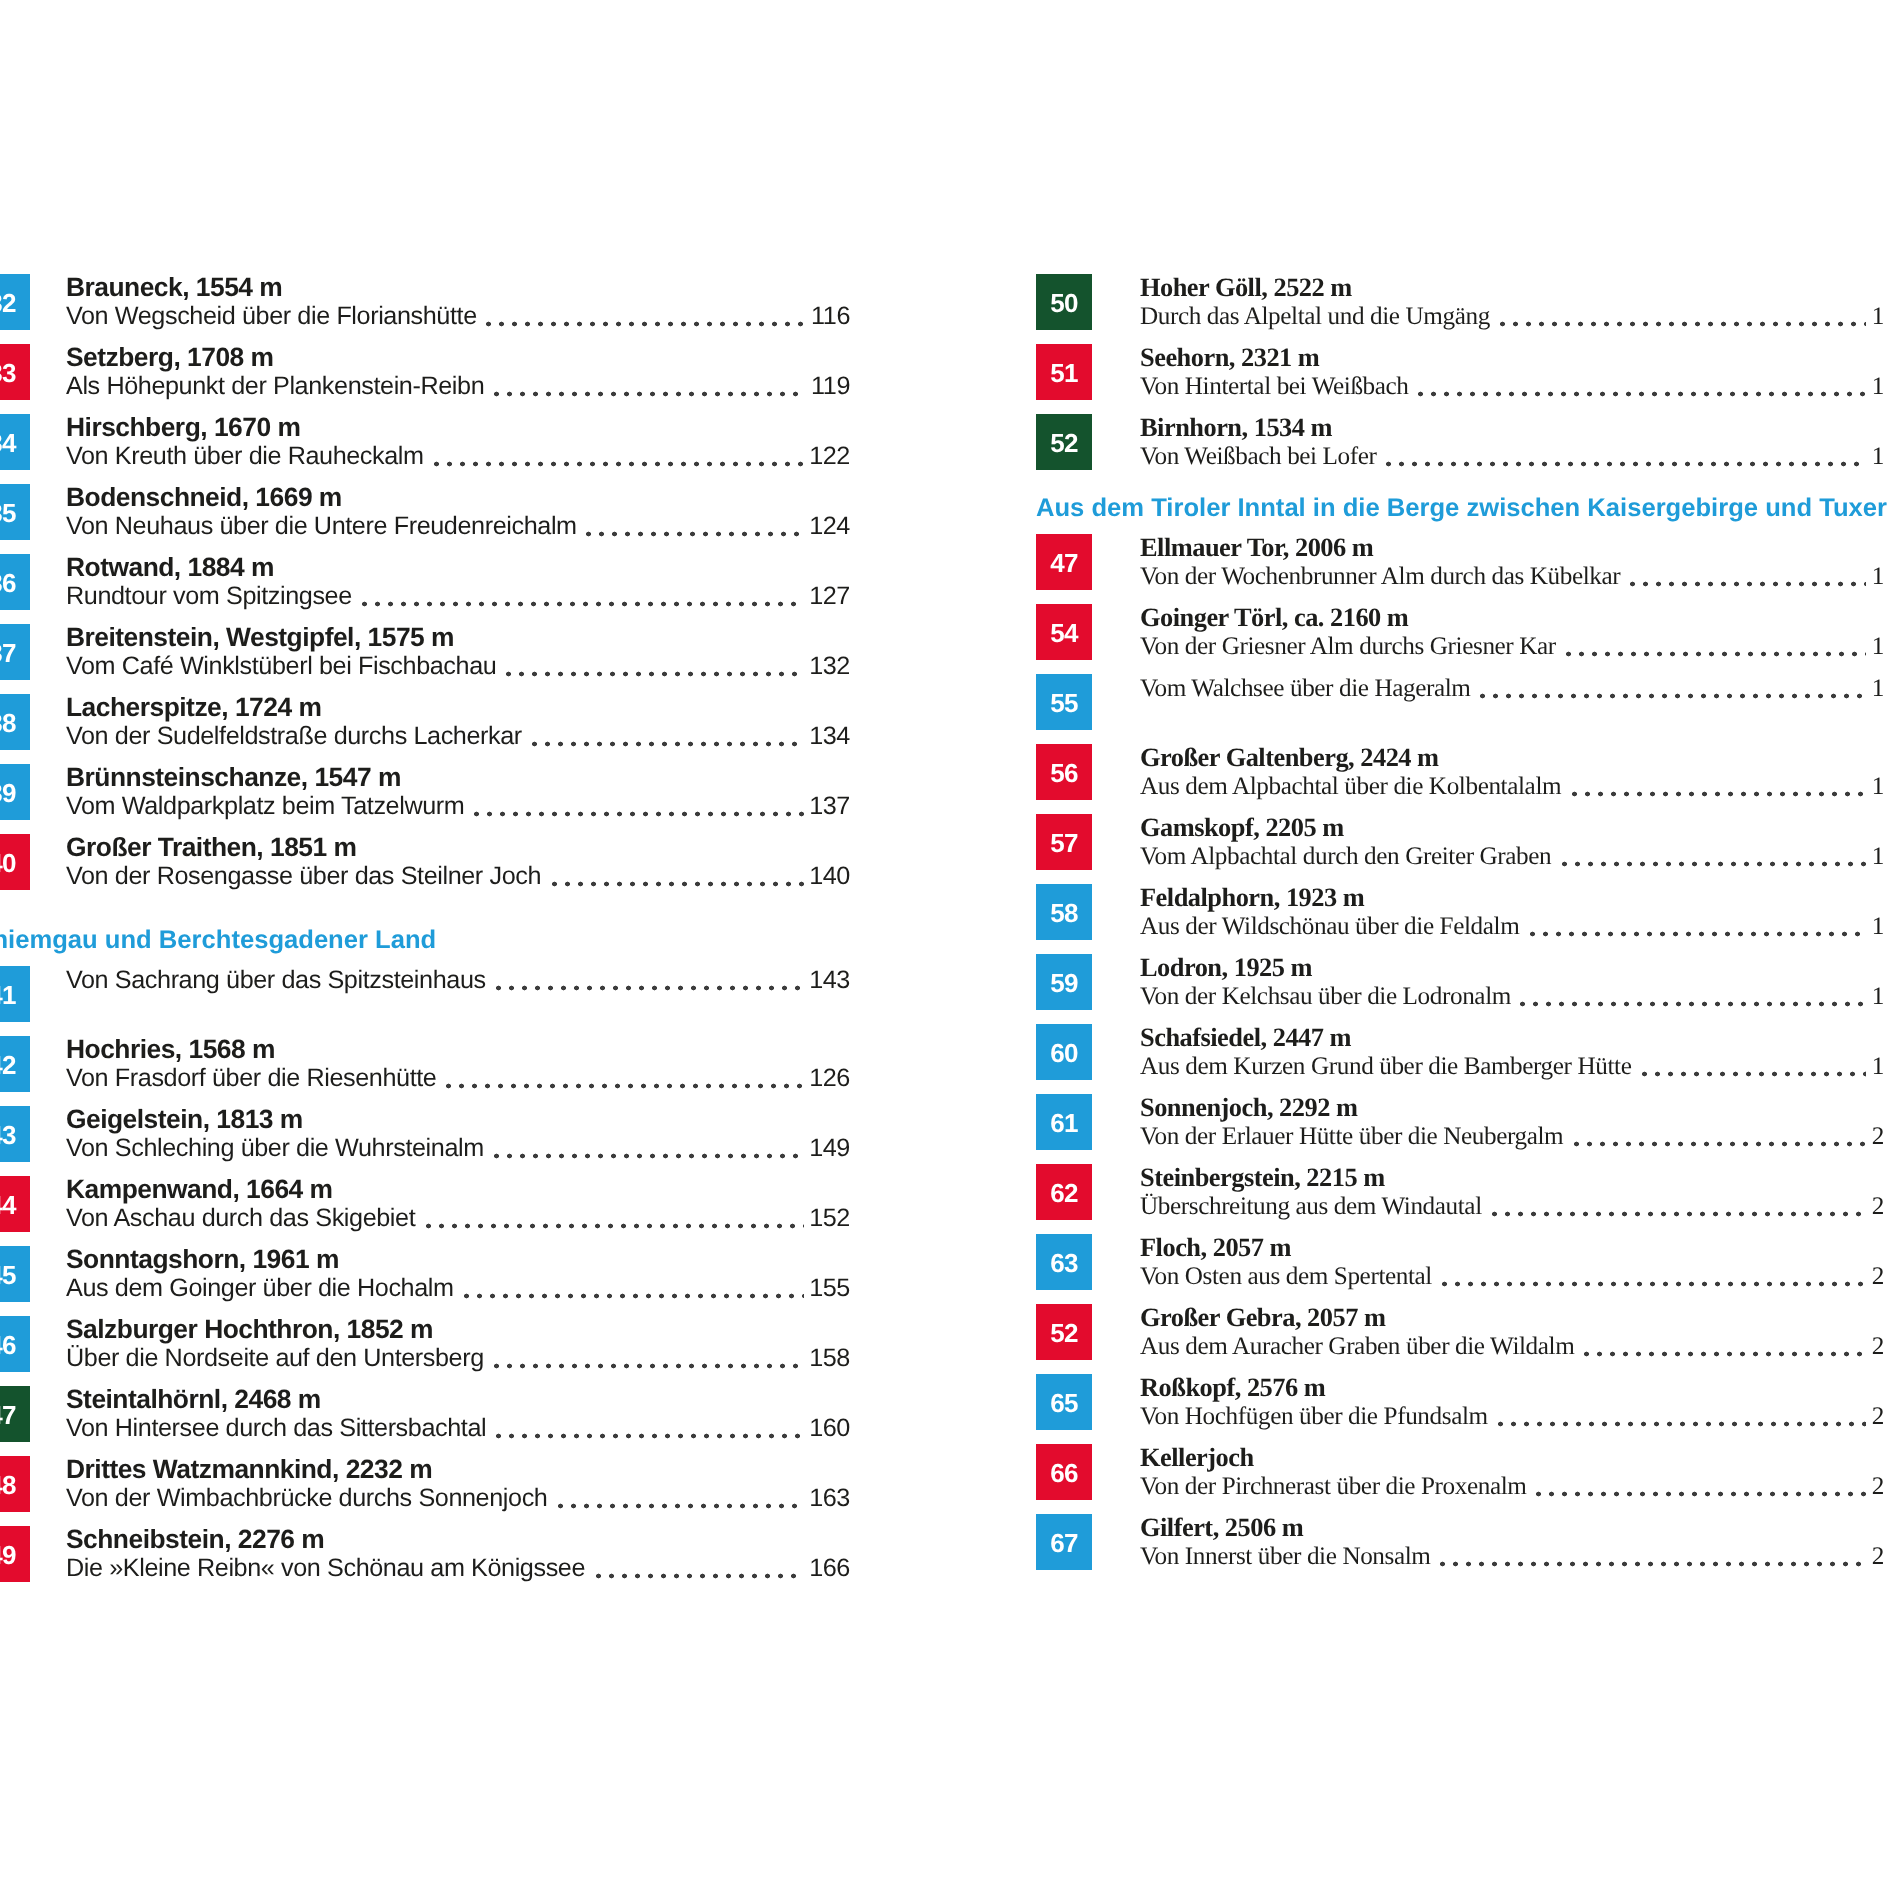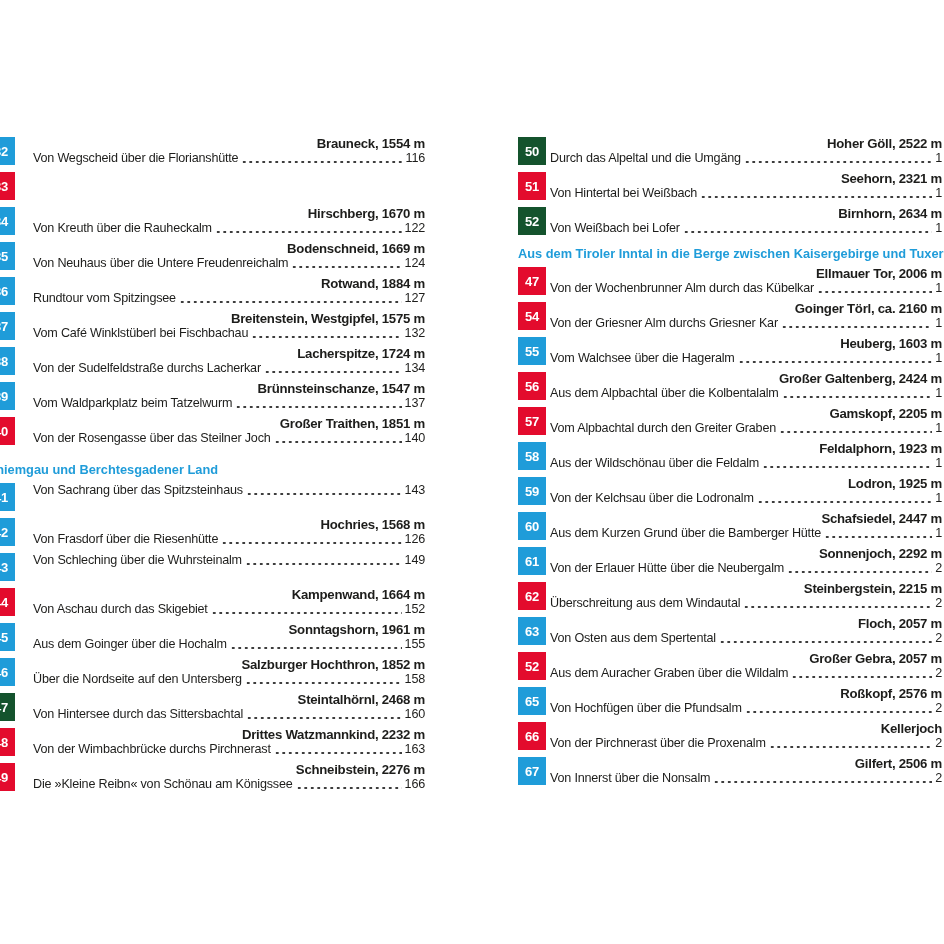--- a/index.html
+++ b/index.html
@@ -13,23 +13,23 @@
   .col-right{left:518px;width:424px;}
   [data-repeat]{display:contents;}
   .entry{display:flex;align-items:flex-start;height:28px;margin-bottom:7px;}
   .badge{
     width:28px;height:28px;flex:0 0 28px;display:flex;align-items:center;justify-content:center;
     color:#ffffff;font-weight:700;font-size:13px;letter-spacing:-0.3px;
   }
   .badge--blue{background:#1f9cd9;}
   .badge--red{background:#e30b2d;}
   .badge--black{background:#14532d;}
-  .entry-lines{flex:1;min-width:0;text-align:right;}
+  .entry-lines{flex:1;min-width:0;}
   .col-left .entry-lines{margin-left:18px;}
-  .col-right .entry-lines{margin-left:4px;}
+  .col-right .entry-lines{margin-left:24px;font-family:Liberation Serif, serif;}
   .title{
     font-size:13.2px;font-weight:700;line-height:14px;white-space:nowrap;letter-spacing:-0.25px;
   }
   .descline{display:flex;align-items:baseline;font-size:12.6px;line-height:14px;letter-spacing:-0.2px;}
   .desc{white-space:nowrap;}
   .dots{
     flex:1 1 auto;height:4px;margin:0 3px;align-self:flex-end;margin-bottom:1px;min-width:8px;
     background-image:radial-gradient(circle,#3c3c3c 1.05px,transparent 1.35px);
     background-size:6.5px 4px;background-repeat:repeat-x;background-position:left bottom;
   }
@@ -55,20 +55,28 @@
           <div class="descline">
             <span class="desc">Von Wegscheid über die Florianshütte</span>
             <span class="dots"></span>
             <span class="page">116</span>
           </div>
         </div>
       </div>
     
       <div class="entry">
         <div class="badge badge--red">33</div>
+        <div class="entry-lines">
+          <div class="title">Setzberg, 1708 m</div>
+          <div class="descline">
+            <span class="desc">Als Höhepunkt der Plankenstein-Reibn</span>
+            <span class="dots"></span>
+            <span class="page">119</span>
+          </div>
+        </div>
       </div>
     
       <div class="entry">
         <div class="badge badge--blue">34</div>
         <div class="entry-lines">
           <div class="title">Hirschberg, 1670 m</div>
           <div class="descline">
             <span class="desc">Von Kreuth über die Rauheckalm</span>
             <span class="dots"></span>
             <span class="page">122</span>
@@ -173,20 +181,21 @@
             <span class="desc">Von Frasdorf über die Riesenhütte</span>
             <span class="dots"></span>
             <span class="page">126</span>
           </div>
         </div>
       </div>
     
       <div class="entry">
         <div class="badge badge--blue">43</div>
         <div class="entry-lines">
+          <div class="title">Geigelstein, 1813 m</div>
           <div class="descline">
             <span class="desc">Von Schleching über die Wuhrsteinalm</span>
             <span class="dots"></span>
             <span class="page">149</span>
           </div>
         </div>
       </div>
     
       <div class="entry">
         <div class="badge badge--red">44</div>
@@ -234,21 +243,21 @@
             <span class="page">160</span>
           </div>
         </div>
       </div>
     
       <div class="entry">
         <div class="badge badge--red">48</div>
         <div class="entry-lines">
           <div class="title">Drittes Watzmannkind, 2232 m</div>
           <div class="descline">
-            <span class="desc">Von der Wimbachbrücke durchs Pirchnerast</span>
+            <span class="desc">Von der Wimbachbrücke durchs Sonnenjoch</span>
             <span class="dots"></span>
             <span class="page">163</span>
           </div>
         </div>
       </div>
     
       <div class="entry">
         <div class="badge badge--red">49</div>
         <div class="entry-lines">
           <div class="title">Schneibstein, 2276 m</div>
@@ -286,21 +295,21 @@
             <span class="desc">Von Hintertal bei Weißbach</span>
             <span class="dots"></span>
             <span class="page">1</span>
           </div>
         </div>
       </div>
     
       <div class="entry">
         <div class="badge badge--black">52</div>
         <div class="entry-lines">
-          <div class="title">Birnhorn, 2634 m</div>
+          <div class="title">Birnhorn, 1534 m</div>
           <div class="descline">
             <span class="desc">Von Weißbach bei Lofer</span>
             <span class="dots"></span>
             <span class="page">1</span>
           </div>
         </div>
       </div>
     </div>
 
   <div class="heading heading-right">Aus dem Tiroler Inntal in die Berge zwischen Kaisergebirge und Tuxer Alpen</div>
@@ -328,21 +337,20 @@
             <span class="desc">Von der Griesner Alm durchs Griesner Kar</span>
             <span class="dots"></span>
             <span class="page">1</span>
           </div>
         </div>
       </div>
     
       <div class="entry">
         <div class="badge badge--blue">55</div>
         <div class="entry-lines">
-          <div class="title">Heuberg, 1603 m</div>
           <div class="descline">
             <span class="desc">Vom Walchsee über die Hageralm</span>
             <span class="dots"></span>
             <span class="page">1</span>
           </div>
         </div>
       </div>
     
       <div class="entry">
         <div class="badge badge--red">56</div>

